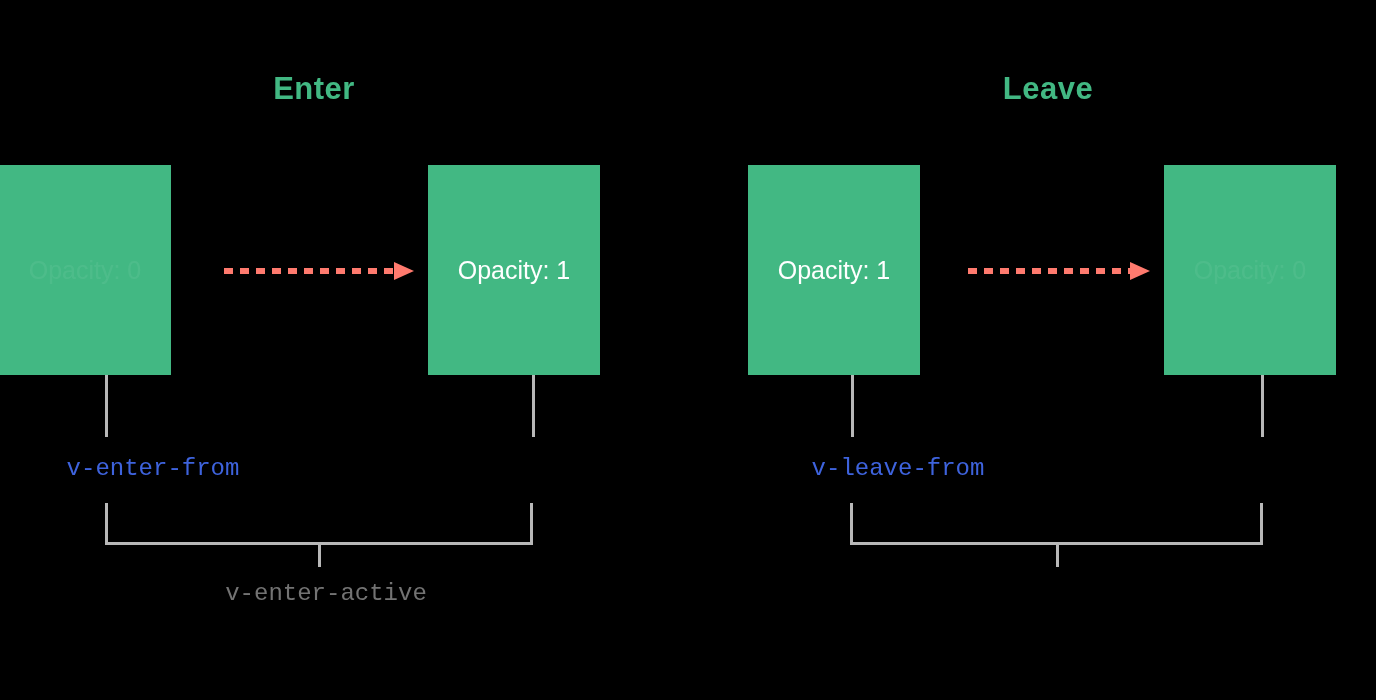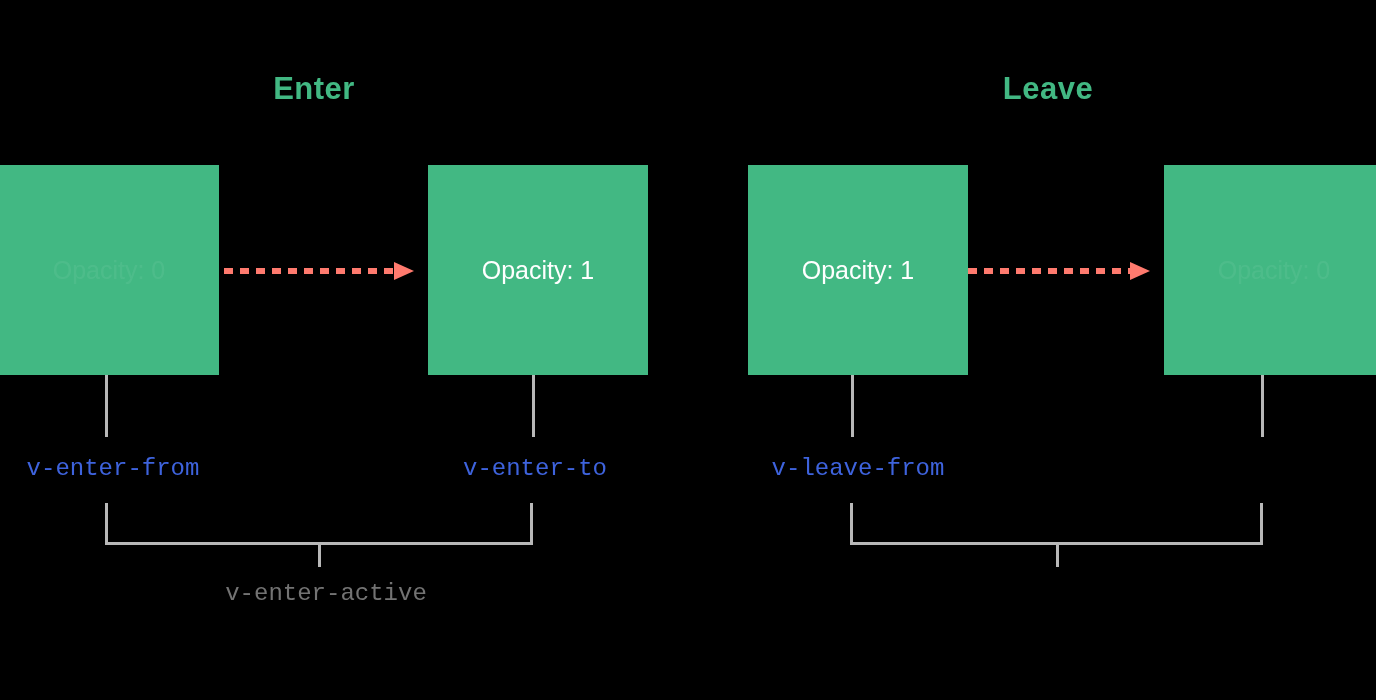--- a/index.html
+++ b/index.html
@@ -27,21 +27,21 @@
     white-space: nowrap;
     transform: translateX(-50%);
   }
   #title-enter { left: 314px; top: 71px; text-align: right; }
   #title-leave { left: 1048px; top: 71px; }
 
   
   .state-box {
     position: absolute;
     top: 165px;
-    width: 220px;
+    width: 172px;
     height: 210px;
     background: #42b883;
     display: flex;
     align-items: center;
     justify-content: center;
   }
   .state-box .box-label {
     color: #ffffff;
     font-family: "Liberation Sans", sans-serif;
     font-size: 25px;
@@ -103,20 +103,21 @@
   
   .hook-label {
     position: absolute;
     color: #3e63dd;
     font-family: "Liberation Mono", monospace;
     font-size: 24px;
     white-space: nowrap;
     transform: translateX(-50%);
     top: 455px;
     letter-spacing: 0px;
+    margin-left: 40px;
   }
   #label-enter-from { left: 113px; }
   #label-enter-to   { left: 535px; }
   #label-leave-from { left: 858px; }
   #label-leave-to   { left: 1267px; }
 
   
   .bracket {
     position: absolute;
     top: 503px;
@@ -180,21 +181,20 @@
   </div>
 
   <div id="box-enter-to" class="state-box">
     <span class="box-label">Opacity: 1</span>
   </div>
 
   <div id="conn-enter-from" class="connector"></div>
   <div id="conn-enter-to" class="connector"></div>
 
   <div id="label-enter-from" class="hook-label">v-enter-from</div>
-  <div id="label-enter-to" class="hook-label">v-enter-to</div>
 
   <div id="bracket-enter" class="bracket">
     <span class="stem left"></span>
     <span class="stem right"></span>
     <span class="bar"></span>
     <span class="drop"></span>
   </div>
 
   <div id="label-enter-active" class="active-label">v-enter-active</div>
 

